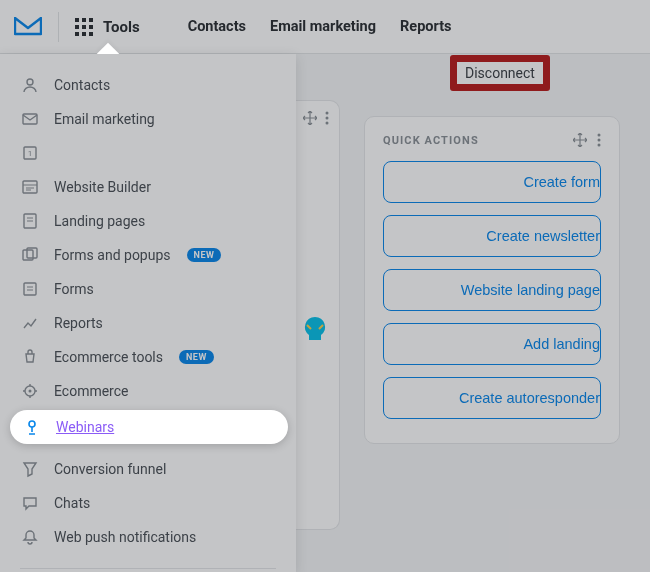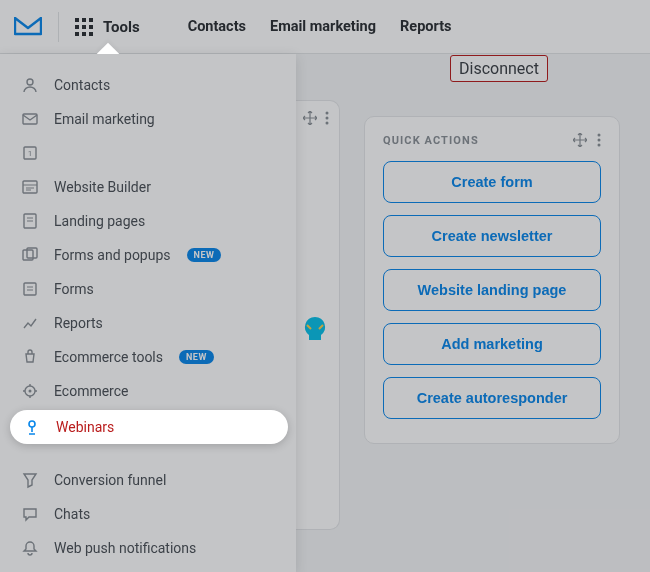--- a/index.html
+++ b/index.html
@@ -38,24 +38,24 @@
   grid-template-rows: repeat(3, 4px);
   gap: 3px;
 }
 .grid-dots > span { background: #2b2f33; width: 4px; height: 4px; }
 .nav-links { display: flex; gap: 24px; margin-left: 48px; }
 .nav-link { font-weight: 700; font-size: 14.5px; color: #2b2f33; cursor: pointer; }
 .tooltip {
   position: absolute;
   top: 55px; left: 450px;
   background: #fff;
-  border: 1px solid #b91c1c;
+  border: 7px solid #b91c1c;
   border-radius: 3px;
   padding: 3px 8px;
-  font-size: 16px;
+  font-size: 14px;
   color: #3c4146;
 }
 .panel-card {
   position: absolute;
   left: 364px; top: 116px;
   width: 256px;
   background: #fff;
   border: 1px solid #e4e6e8;
   border-radius: 10px;
   padding: 16px 18px 20px;
@@ -71,22 +71,22 @@
 .move-ico, .dots-ico { color: #8a9096; }
 .qa-btn {
   display: block;
   width: 100%;
   border: 1.5px solid #0a87ea;
   color: #0a87ea;
   background: #fff;
   border-radius: 8px;
   padding: 12px 0;
   font-size: 14.5px;
-  font-weight: 700;
-  text-align: center;
+  font-weight: 400;
+  text-align: right;
   margin-bottom: 12px;
   cursor: pointer;
 }
 .qa-btn:last-child { margin-bottom: 4px; }
 .dim-overlay {
   position: absolute;
   inset: 0;
   background: rgba(20,24,30,0.25);
   pointer-events: none;
   z-index: 5;
@@ -121,25 +121,26 @@
 }
 .dd-item .ico {
   width: 20px; height: 20px;
   display: flex; align-items: center; justify-content: center;
   color: #8a9096;
   flex-shrink: 0;
 }
 .dd-item.highlight {
   background: #fff;
   border-radius: 999px;
-  color: #b91c1c;
+  color: #8b5cf6;
   box-shadow: 0 2px 8px rgba(0,0,0,0.18);
-  margin: 2px 8px 19px 10px;
+  margin: 2px 8px 8px 10px;
   padding-left: 12px;
   z-index: 20;
+  text-decoration: underline;
 }
 .dd-item.highlight .ico { color: #0a87ea; }
 .badge {
   background: #0a87ea;
   color: #fff;
   font-size: 9px;
   font-weight: 700;
   letter-spacing: 0.5px;
   padding: 2px 7px;
   border-radius: 999px;
@@ -238,21 +239,21 @@
       <svg class="dots-ico" width="4" height="14" viewBox="0 0 4 14">
           <circle cx="2" cy="2" r="1.5" fill="#8a9096"></circle>
           <circle cx="2" cy="7" r="1.5" fill="#8a9096"></circle>
           <circle cx="2" cy="12" r="1.5" fill="#8a9096"></circle>
         </svg>
     </div>
   </div>
   <button class="qa-btn">Create form</button>
   <button class="qa-btn">Create newsletter</button>
   <button class="qa-btn">Website landing page</button>
-  <button class="qa-btn">Add marketing</button>
+  <button class="qa-btn">Add landing</button>
   <button class="qa-btn">Create autoresponder</button>
 </div>
 
 <div class="dim-overlay"></div>
 
 <div class="dropdown">
   <div class="dd-dim"></div>
 
   <div class="dd-item">
     <span class="ico">

